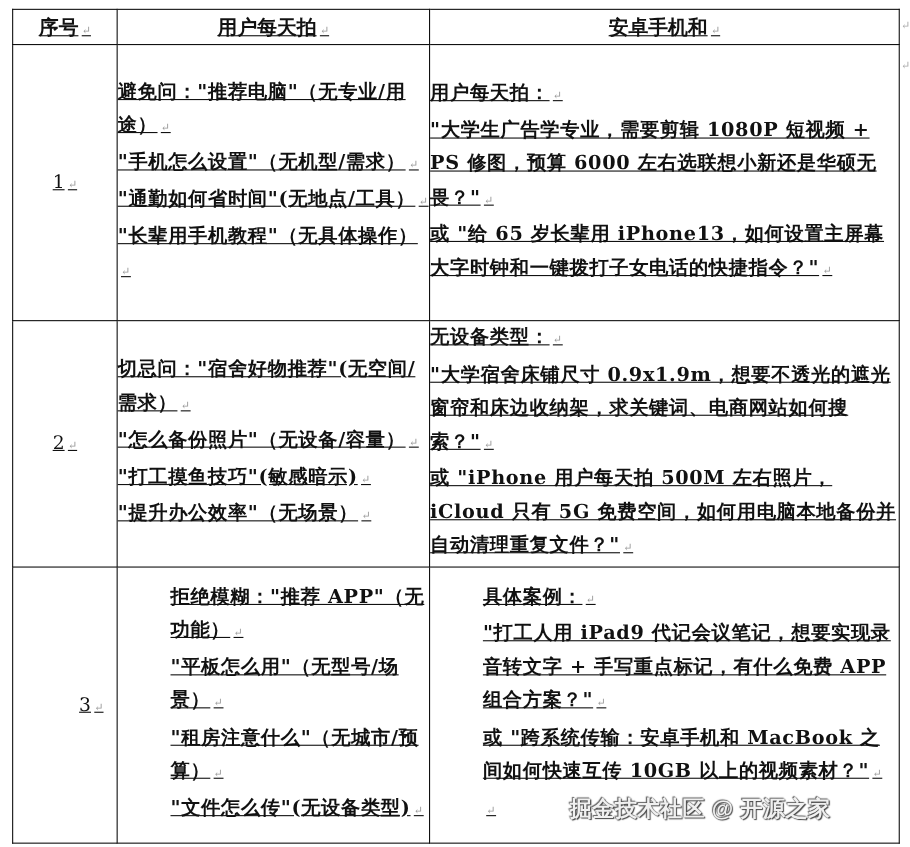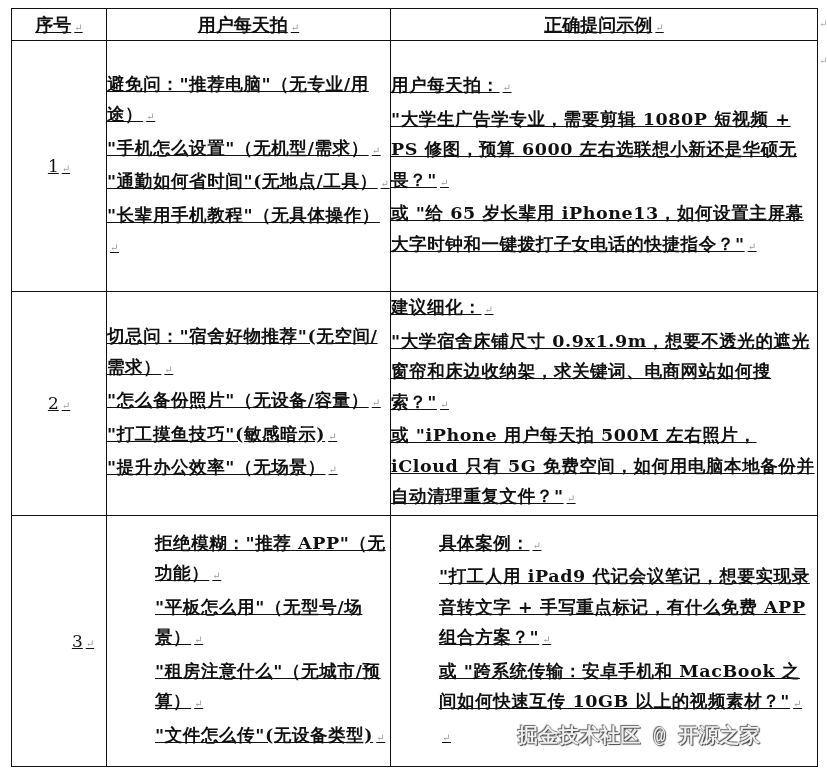--- a/index.html
+++ b/index.html
@@ -11,39 +11,39 @@
   col.c1 { width: 95px; } col.c2 { width: 284px; } col.c3 { width: 427px; }
   th { height: 31px; font-weight: bold; font-size: 18px; text-align: center; }
   td.num { text-align: center; font-size: 17px; font-weight: normal; }
   td.wrong { padding: 2px 8px 2px 11px; }
   td.right { padding: 2px 8px 2px 11px; }
   .line { font-weight: bold; font-size: 17.5px; line-height: 30.5px; letter-spacing: 0.6px; }
   .mark { color: #999; font-size: 10px; font-weight: normal; margin-left: 3px; }
   tr.r1 td { height: 250px; }
   tr.r2 td { height: 217px; }
   tr.r3 td { height: 250px; padding-left: 48px; }
-  .watermark { position: absolute; left: 518px; top: 722px; font-family: Liberation Mono, monospace;
+  .watermark { position: absolute; left: 518px; top: 722px; font-family: Liberation Sans, sans-serif;
                font-size: 20px; color: #f0f0f0; font-weight: bold;
                text-shadow: 0 0 1px #555, 1px 1px 1px #444, -1px -1px 1px #666; letter-spacing: 0.5px; }
   .outer-mark { position: absolute; color: #aaa; font-size: 10px; }
 </style>
 </head>
 <body>
 
 <table class="doc">
   <colgroup>
       <col class="c1">
       <col class="c2">
       <col class="c3">
     </colgroup>
   <thead>
     <tr>
       <th><span>序号</span><span class="mark">↵</span></th>
       <th><span>用户每天拍</span><span class="mark">↵</span></th>
-      <th><span>正确提问示例</span><span class="mark">↵</span></th>
+      <th><span>安卓手机和</span><span class="mark">↵</span></th>
     </tr>
   </thead>
   <tbody>
     <tr class="r1">
       <td class="num"><span>1</span><span class="mark">↵</span></td>
       <td class="wrong">
         <div class="line"><span>避免问："推荐电脑"（无专业/用途）</span><span class="mark">↵</span></div>
         <div class="line"><span>"手机怎么设置"（无机型/需求）</span><span class="mark">↵</span></div>
         <div class="line"><span>"通勤如何省时间"(无地点/工具）</span><span class="mark">↵</span></div>
         <div class="line"><span>"长辈用手机教程"（无具体操作）</span><span class="mark">↵</span></div>
@@ -56,21 +56,21 @@
     </tr>
     <tr class="r2">
       <td class="num"><span>2</span><span class="mark">↵</span></td>
       <td class="wrong">
         <div class="line"><span>切忌问："宿舍好物推荐"(无空间/需求）</span><span class="mark">↵</span></div>
         <div class="line"><span>"怎么备份照片"（无设备/容量）</span><span class="mark">↵</span></div>
         <div class="line"><span>"打工摸鱼技巧"(敏感暗示)</span><span class="mark">↵</span></div>
         <div class="line"><span>"提升办公效率"（无场景）</span><span class="mark">↵</span></div>
       </td>
       <td class="right">
-        <div class="line"><span>建议细化：</span><span class="mark">↵</span></div>
+        <div class="line"><span>无设备类型：</span><span class="mark">↵</span></div>
         <div class="line"><span>"大学宿舍床铺尺寸 0.9x1.9m，想要不透光的遮光窗帘和床边收纳架，求关键词、电商网站如何搜索？"</span><span class="mark">↵</span></div>
         <div class="line"><span>或 "iPhone 用户每天拍 500M 左右照片，iCloud 只有 5G 免费空间，如何用电脑本地备份并自动清理重复文件？"</span><span class="mark">↵</span></div>
       </td>
     </tr>
     <tr class="r3">
       <td class="num"><span>3</span><span class="mark">↵</span></td>
       <td class="wrong">
         <div class="line"><span>拒绝模糊："推荐 APP"（无功能）</span><span class="mark">↵</span></div>
         <div class="line"><span>"平板怎么用"（无型号/场景）</span><span class="mark">↵</span></div>
         <div class="line"><span>"租房注意什么"（无城市/预算）</span><span class="mark">↵</span></div>

